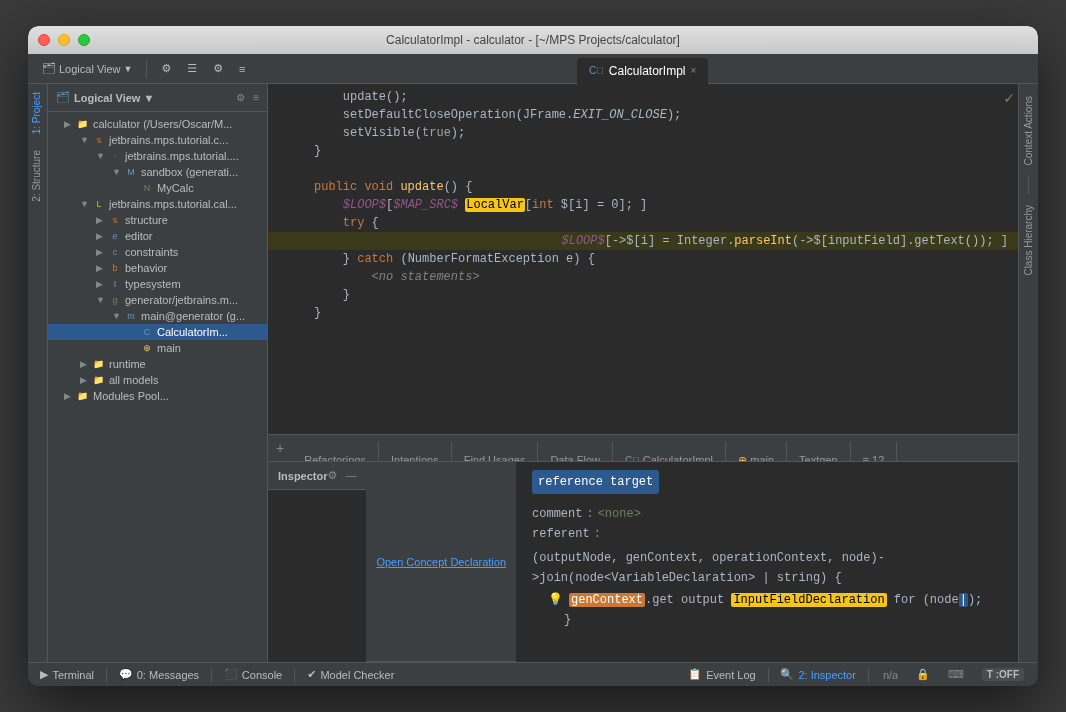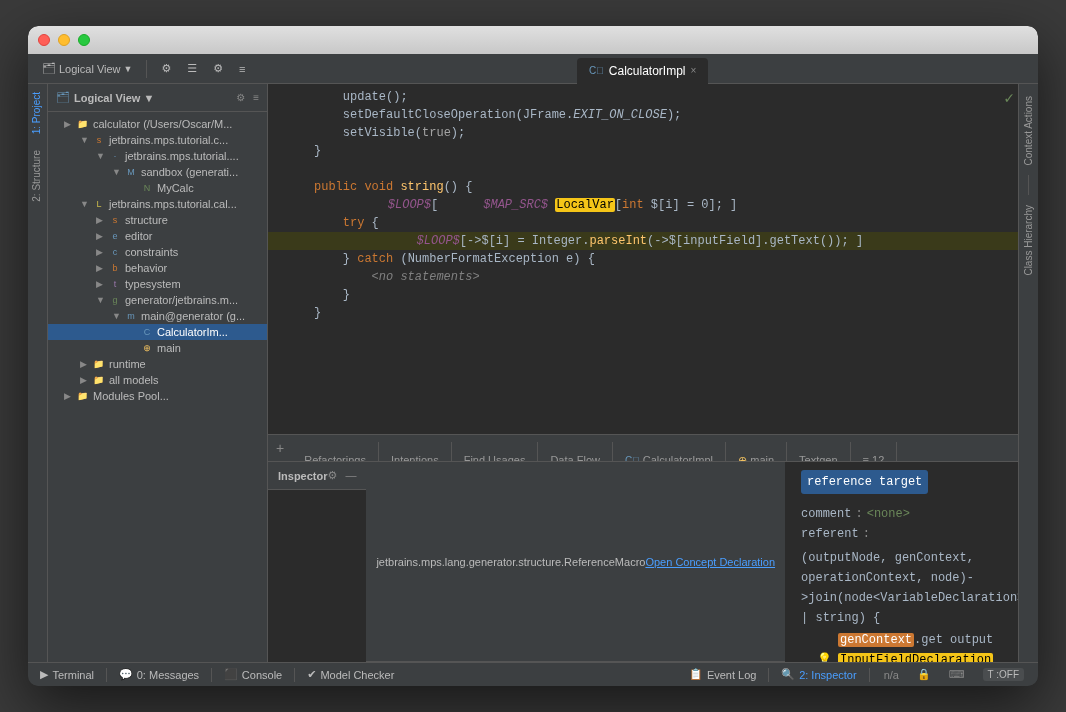--- a/index.html
+++ b/index.html
@@ -215,20 +215,21 @@
       padding: 4px 0;
       position: relative;
     }
     .code-line {
       display: flex;
       align-items: flex-start;
       min-height: 18px;
     }
     .code-line.highlighted {
       background: #3a3a1a;
+      text-align: right;
     }
     .line-gutter {
       width: 30px;
       flex-shrink: 0;
       text-align: right;
       padding-right: 8px;
       color: #606366;
       font-size: 10px;
       user-select: none;
       padding-top: 1px;
@@ -244,21 +245,21 @@
     }
     .code-content {
       flex: 1;
       padding-right: 10px;
       white-space: pre;
     }
     .kw { color: #cc7832; }
     .fn { color: #ffc66d; }
     .num { color: #a3a3a3; }
     .comment { color: #808080; font-style: italic; }
-    .loop { color: #94558d; font-style: italic; margin-left: 45px; }
+    .loop { color: #94558d; font-style: italic; }
     .highlight-yellow { background: #f5c518; color: #000; border-radius: 2px; padding: 0 1px; }
     
     .bottom-tabs {
       height: 28px;
       background: #3c3f41;
       display: flex;
       align-items: center;
       border-top: 1px solid #555;
       border-bottom: 1px solid #555;
       flex-shrink: 0;
@@ -399,20 +400,21 @@
   </style>
 </head>
 <body>
 
 <div class="window">
 
   <div class="titlebar">
     <div class="traffic-light close"></div>
     <div class="traffic-light minimize"></div>
     <div class="traffic-light maximize"></div>
+    <div class="titlebar-title">CalculatorImpl - calculator - [~/MPS Projects/calculator]</div>
   </div>
 
   <div class="toolbar">
     <div class="toolbar-btn">
       <span>🗂</span>
       <span>Logical View</span>
       <span style="font-size:9px;">▼</span>
     </div>
     <div style="width:1px;height:18px;background:#555;margin:0 4px;"></div>
     <div class="toolbar-btn">⚙</div>
@@ -629,21 +631,21 @@
 
           <div class="code-line">
             <div class="line-gutter"></div>
             <div class="line-marker"></div>
             <div class="code-content"> </div>
           </div>
 
           <div class="code-line">
             <div class="line-gutter"></div>
             <div class="line-marker"></div>
-            <div class="code-content"><span class="kw">public void</span> <span class="fn">string</span>() {</div>
+            <div class="code-content"><span class="kw">public void</span> <span class="fn">update</span>() {</div>
           </div>
 
           <div class="code-line">
             <div class="line-gutter"></div>
             <div class="line-marker"></div>
             <div class="code-content">    <span class="loop">$LOOP$</span>[<span class="loop">$MAP_SRC$</span> <span class="highlight-yellow">LocalVar</span>[<span class="kw">int</span> $[i] = 0]; ]</div>
           </div>
 
           <div class="code-line">
             <div class="line-gutter"></div>
@@ -698,21 +700,20 @@
 
       <div class="inspector-panel">
         <div class="inspector-header">
           <span class="inspector-title">Inspector</span>
           <div style="display:flex;gap:8px;">
             <span class="inspector-toolbar-btn">⚙</span>
             <span class="inspector-toolbar-btn">—</span>
           </div>
         </div>
         <div class="inspector-info-bar">
-          <span class="inspector-path">jetbrains.mps.lang.generator.structure.ReferenceMacro</span>
           <span class="inspector-link">Open Concept Declaration</span>
         </div>
         <div class="inspector-content">
           <div style="margin-bottom:6px;">
             <span class="inspector-highlight">reference target</span>
           </div>
           <div class="inspector-field">
             <span class="field-name">comment</span>
             <span class="field-sep">:</span>
             <span class="field-val">&lt;none&gt;</span>
@@ -772,17 +773,17 @@
     <div class="status-separator"></div>
     <div class="status-item active">
       <span>🔍</span>
       <span>2: Inspector</span>
     </div>
     <div class="status-separator"></div>
     <div style="display:flex;align-items:center;gap:18px;padding:0 6px;">
       <span style="color:#888;font-size:11px;">n/a</span>
       <span style="color:#888;font-size:11px;">🔒</span>
       <span style="color:#888;font-size:11px;">⌨</span>
-      <span style="background:#4a4d4f;color:#bbb;font-size:10px;padding:1px 5px;border-radius:3px;">T :OFF</span>
+      <span style="background:#4a4d4f;color:#bbb;font-size:10px;padding:1px 5px;border-radius:3px;font-weight:bold;">T :OFF</span>
     </div>
   </div>
 
 </div>
 
 </body></html>

